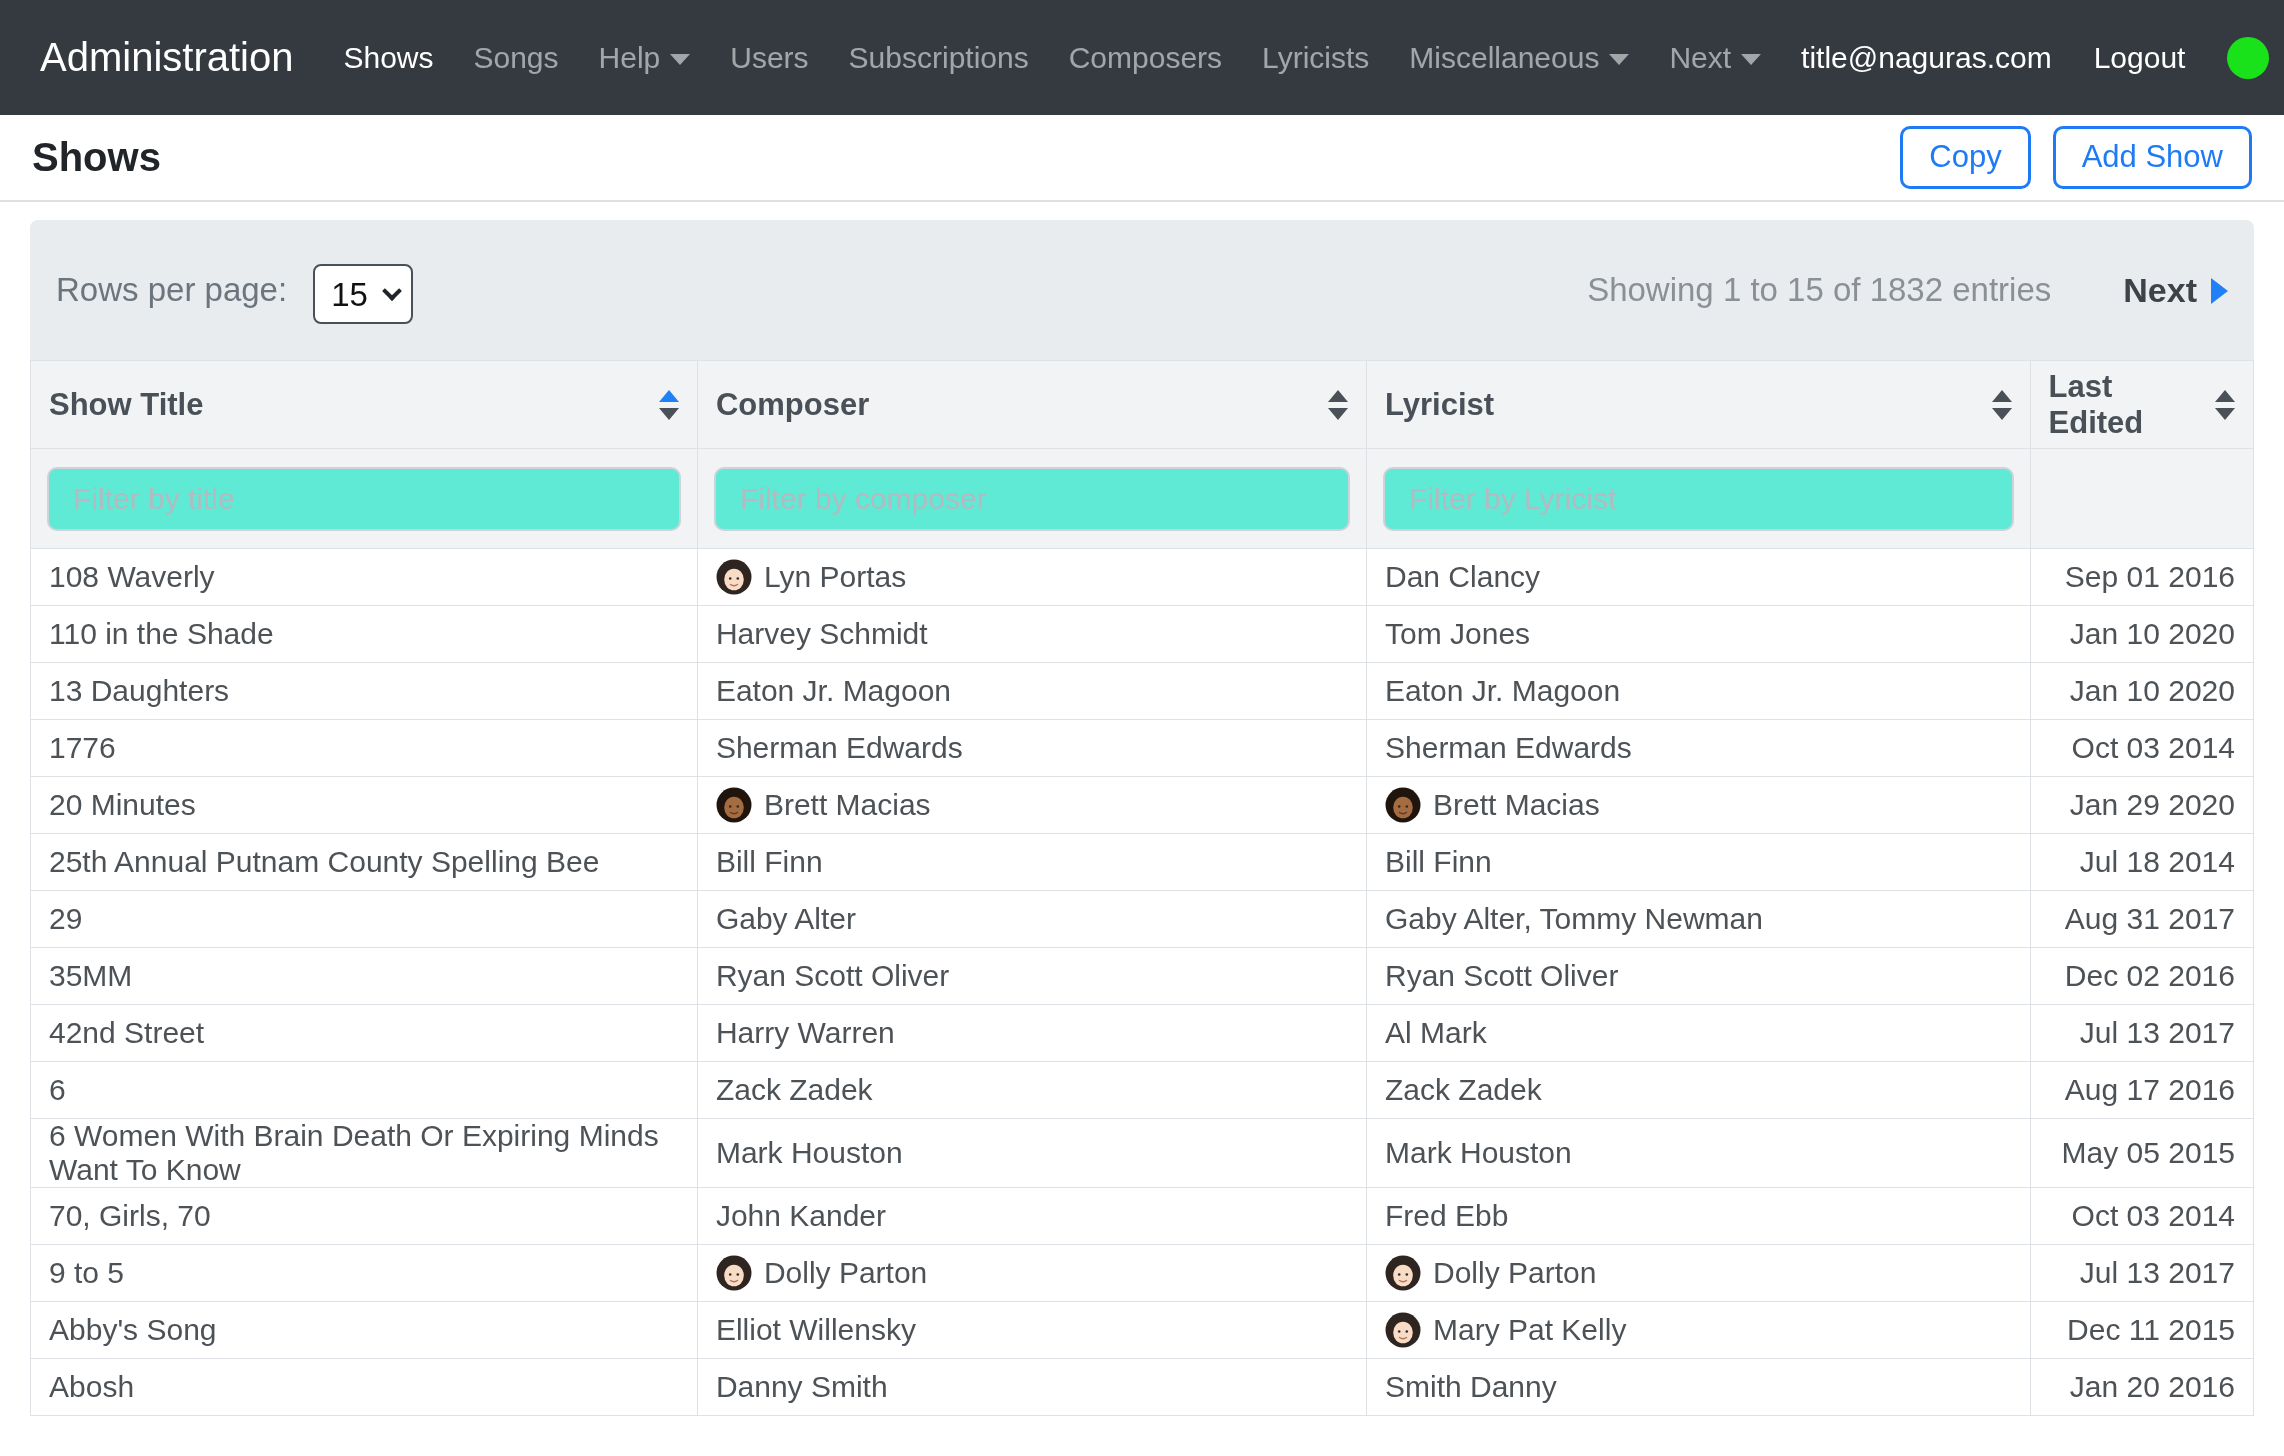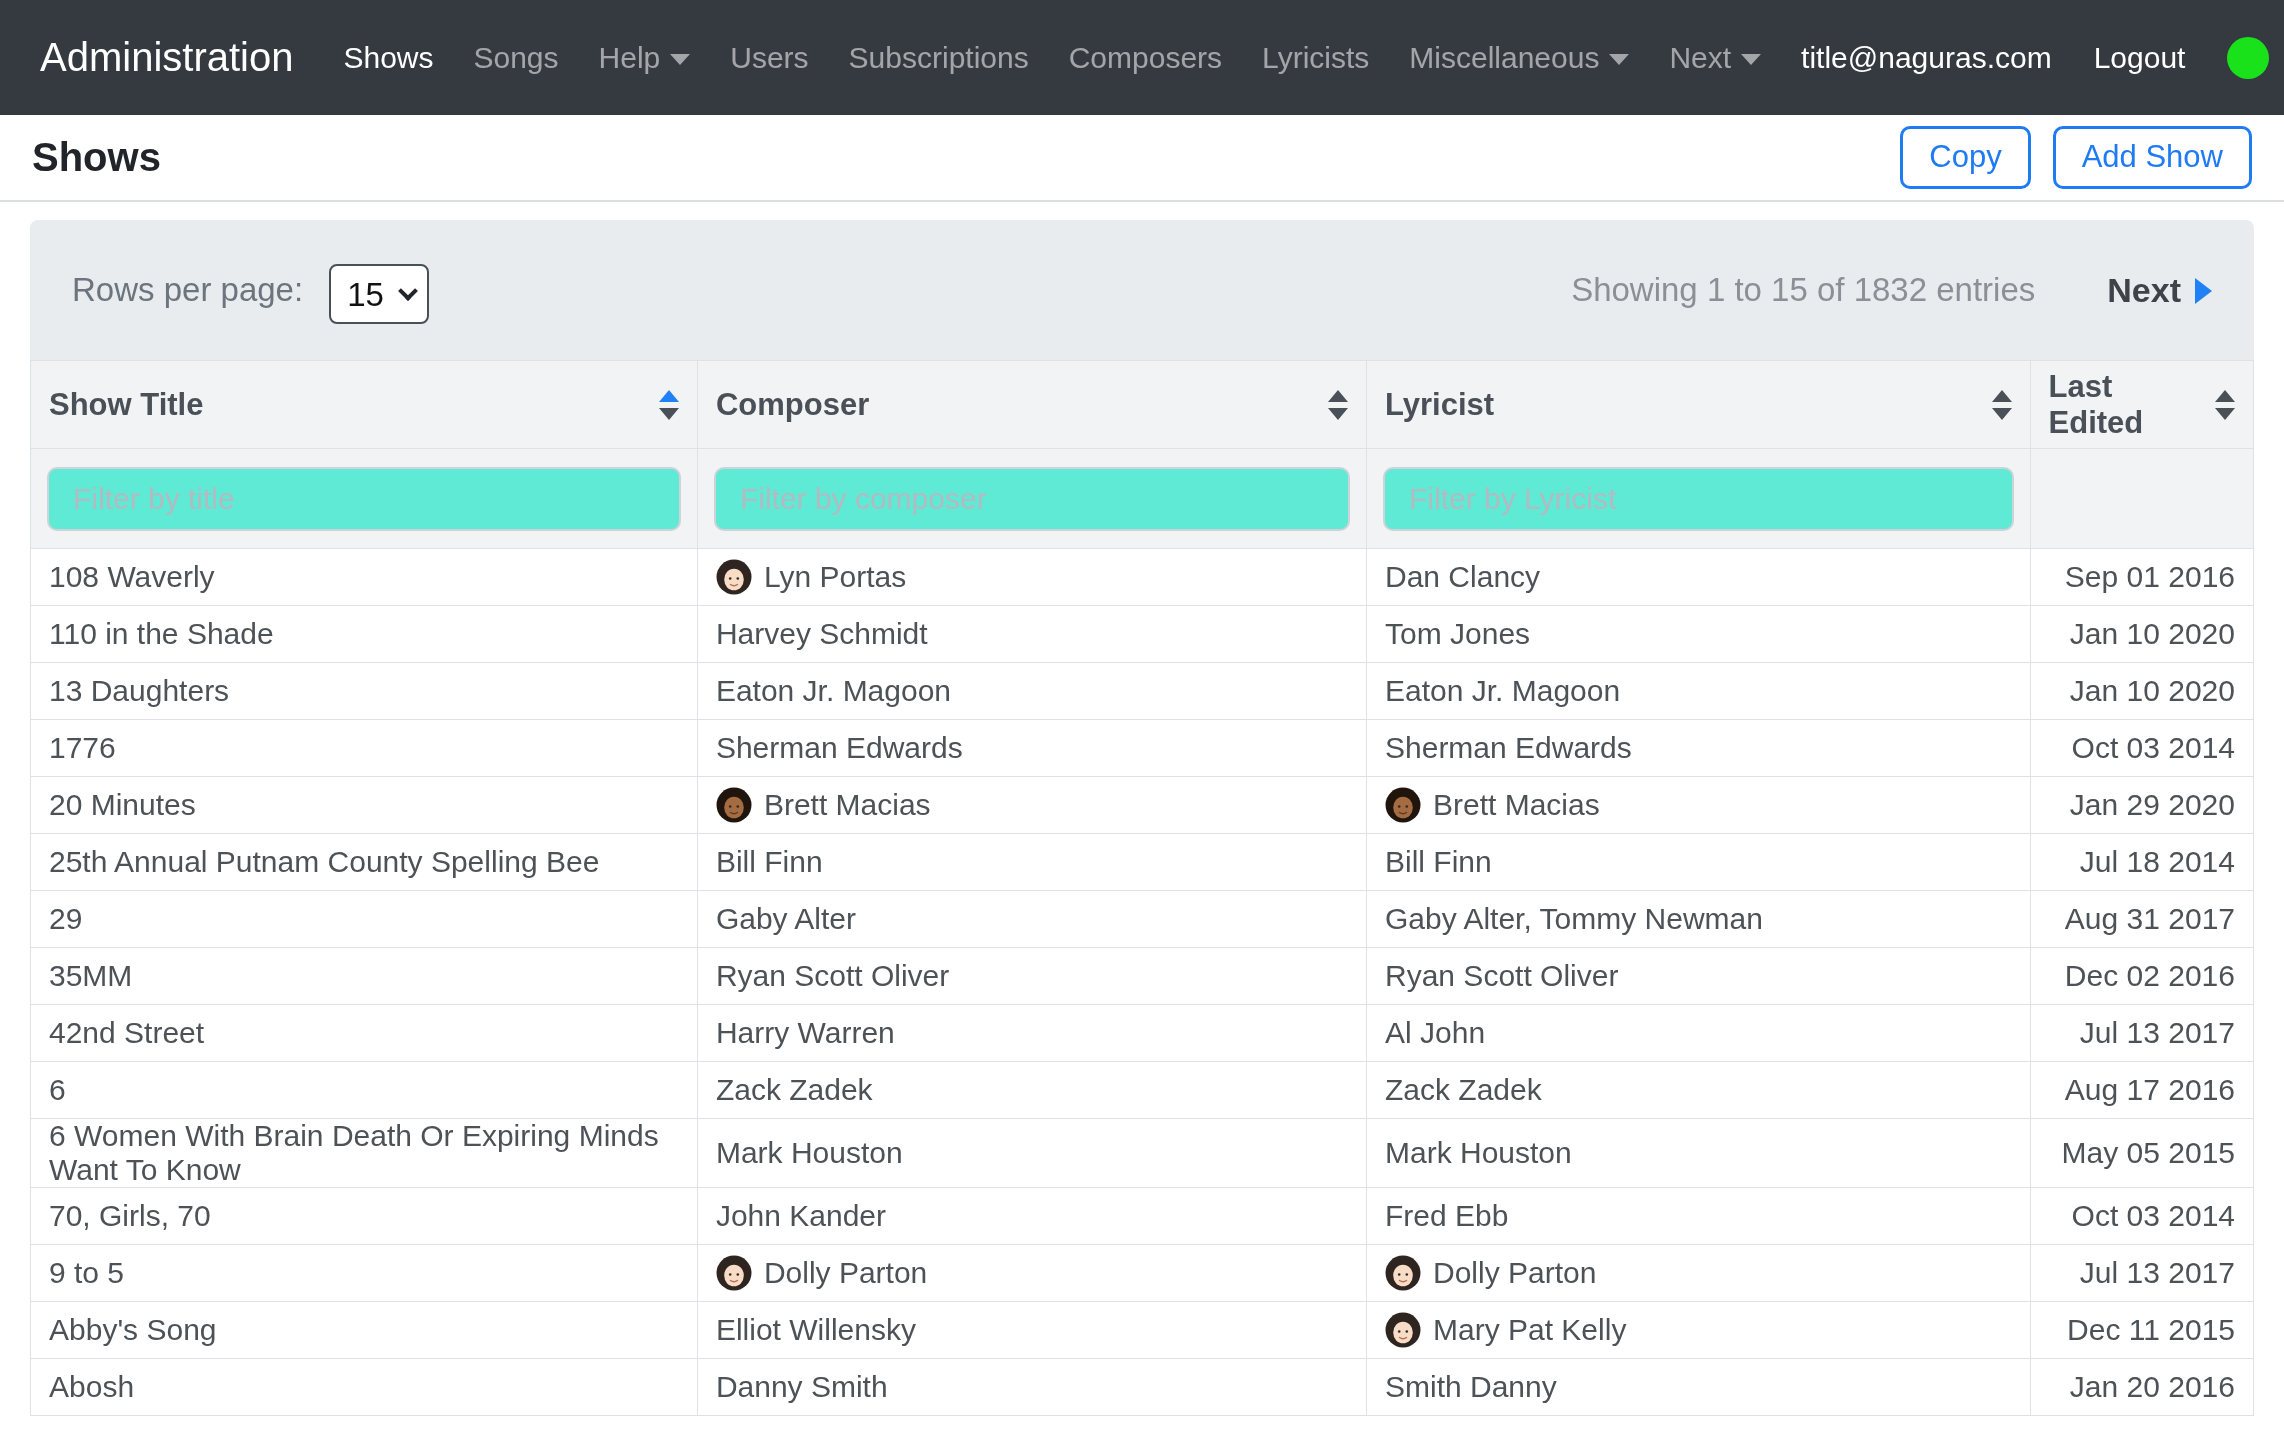--- a/index.html
+++ b/index.html
@@ -44,21 +44,21 @@
   .btn-outline {
     background: #ffffff; color: #1f7bf4; border: 3px solid #1f7bf4;
     border-radius: 10px; font-size: 31px; padding: 8px 26px;
     font-family: inherit; cursor: pointer; line-height: 1.3;
   }
 
   
   .control-bar {
     margin: 18px 30px 0; height: 140px; background: #e9ecef;
     border-radius: 8px 8px 0 0;
-    display: flex; align-items: center; padding: 0 42px;
+    display: flex; align-items: center; padding: 0 26px;
   }
   .rpp-group { display: flex; align-items: center; gap: 26px; }
   .rpp-label { color: #6c757d; font-size: 33px; }
   .select-wrap { position: relative; display: inline-block; margin-top: 8px; }
   .rpp-select {
     appearance: none; -webkit-appearance: none;
     width: 100px; height: 60px; background: #ffffff;
     border: 2px solid #495057; border-radius: 8px;
     font-size: 33px; color: #111; padding: 0 40px 0 16px;
     font-family: inherit; cursor: pointer;
@@ -415,21 +415,21 @@
     <td><span>42nd Street</span></td>
     <td>
       <span class="person">
 
         <span>Harry Warren</span>
       </span>
     </td>
     <td>
       <span class="person">
 
-        <span>Al John</span>
+        <span>Al Mark</span>
       </span>
     </td>
     <td class="date-cell"><span>Jul 13 2017</span></td>
   </tr>
 
   <tr class="body-row">
     <td><span>6</span></td>
     <td>
       <span class="person">
 

